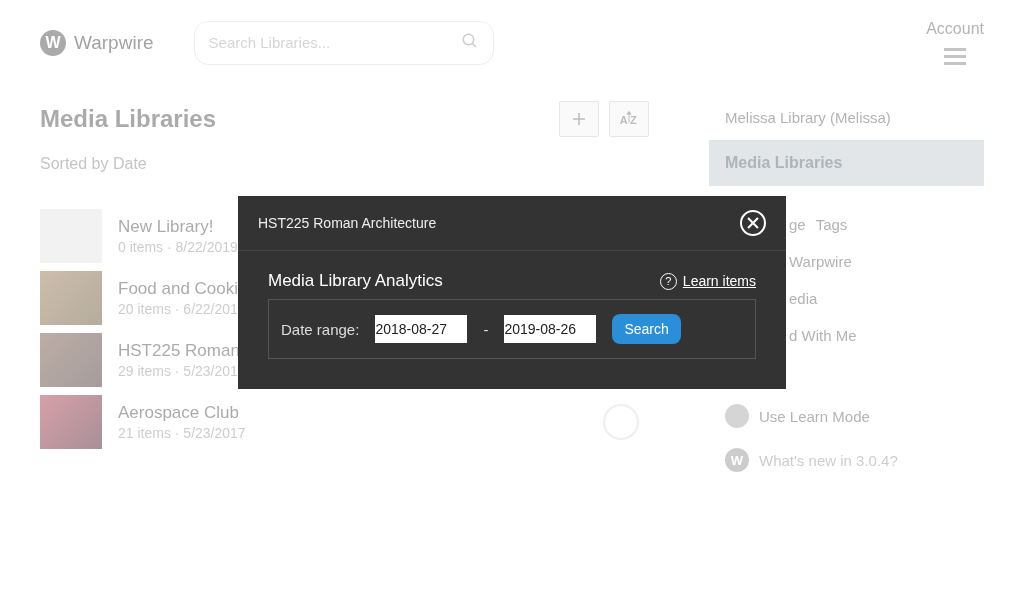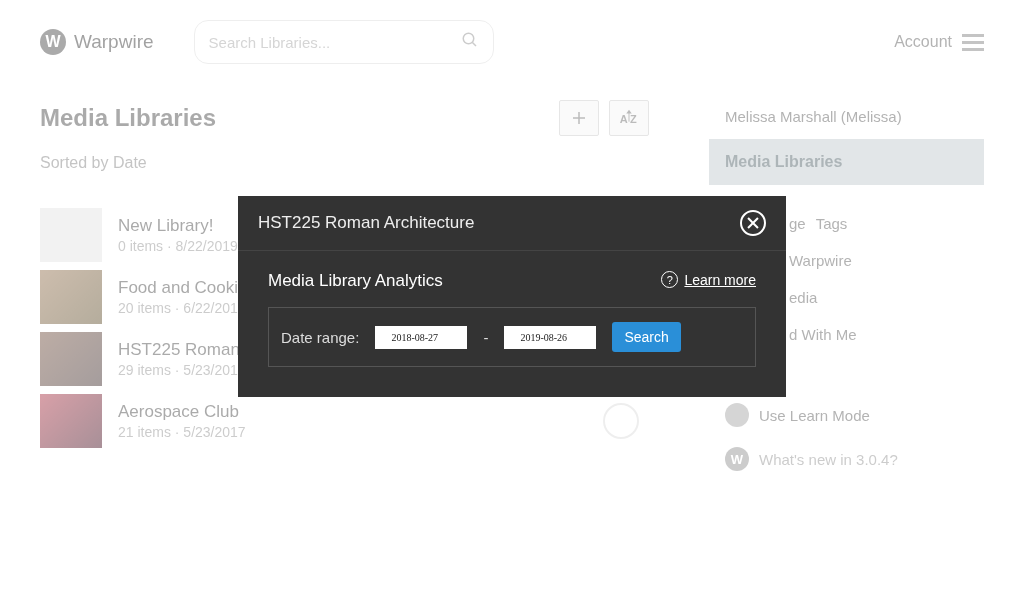--- a/index.html
+++ b/index.html
@@ -33,21 +33,21 @@
   display: flex;
   align-items: center;
   justify-content: space-between;
   color: #aaa;
 }
 .searchbar input {
   border: none; outline: none; font-size: 15px; color: #666; width: 80%;
 }
 .searchbar input::placeholder { color: #aaa; }
 .topbar-spacer { flex: 1; }
-.account { display: flex; align-items: center; gap: 10px; color: #666; font-size: 16px; }
+.account { display: flex; align-items: center; gap: 10px; color: #666; font-size: 16px; flex-direction: column; }
 .hamburger { display: flex; flex-direction: column; gap: 4px; }
 .hamburger span { width: 22px; height: 3px; background: #888; }
 .content {
   display: flex;
   padding: 0 40px;
   gap: 60px;
 }
 .main { flex: 1; }
 .page-title {
   font-size: 24px; font-weight: 600; color: #555;
@@ -117,60 +117,60 @@
   width: 548px;
   background: #333;
   color: #fff;
   font-size: 15px;
 }
 .modal-header {
   display: flex; align-items: center; justify-content: space-between;
   padding: 14px 20px;
   border-bottom: 1px solid #444;
 }
-.modal-title { font-size: 17px; color: #eee; }
+.modal-title { font-size: 14px; color: #eee; }
 .close-btn {
   width: 26px; height: 26px; border: 2px solid #fff; border-radius: 50%;
   display: flex; align-items: center; justify-content: center;
   font-size: 16px; cursor: pointer;
   position: relative;
 }
 .close-btn::before, .close-btn::after {
   content: ''; position: absolute; width: 14px; height: 2px; background: #fff;
 }
 .close-btn::before { transform: rotate(45deg); }
 .close-btn::after { transform: rotate(-45deg); }
 .modal-body { padding: 20px 30px 30px 30px; }
 .modal-subheader {
-  display: flex; align-items: flex-start; justify-content: space-between;
-  margin-bottom: 16px;
+  display: flex; align-items: center; justify-content: space-between;
+  margin-bottom: 8px;
 }
 .modal-subtitle { font-size: 17px; }
 .learn-more { display: flex; align-items: center; gap: 6px; font-size: 14px; }
 .learn-more a { color: #fff; text-decoration: underline; }
 .help-icon {
   width: 17px; height: 17px; border: 1.5px solid #fff; border-radius: 50%;
   display: flex; align-items: center; justify-content: center;
   font-size: 11px;
 }
 .date-range-box {
   border: 1px solid #555;
   padding: 14px 12px;
   display: flex; align-items: center; gap: 16px;
 }
 .dr-label { color: #ddd; }
 .date-input {
   background: #fff; color: #222; border: none;
-  padding: 6px 16px; font-size: 10px; width: 92px;
-  font-family: Liberation Serif, serif;
+  padding: 6px 0; font-size: 14px; width: 92px;
+  font-family: Liberation Sans, sans-serif;
 }
 .dash { color: #ddd; }
 .search-btn {
   background: #2a8fd8; color: #fff; border: none;
-  padding: 7px 12px; font-size: 14px; border-radius: 3px;
+  padding: 7px 12px; font-size: 14px; border-radius: 8px;
   cursor: pointer;
 }
 </style>
 </head>
 <body>
 
 <div class="topbar">
   <div class="logo">
     <div class="logo-icon">W</div>
     <div class="logo-text">Warpwire</div>
@@ -244,21 +244,21 @@
         <div class="lib-info">
           <div class="lib-title">Aerospace Club</div>
           <div class="lib-meta">21 items · 5/23/2017</div>
         </div>
         <div class="lib-end"></div>
       </div>
     </div>
   </div>
 
   <div class="sidebar">
-    <div class="side-user">Melissa Marshall (Melissa)</div>
+    <div class="side-user">Melissa Library (Melissa)</div>
     <div class="side-active">Media Libraries</div>
     <div class="side-sep"></div>
     <div class="side-item indent">
         <span>ge </span>
         <span>Tags</span>
       </div>
     <div class="side-item indent">Warpwire</div>
     <div class="side-item indent">edia</div>
     <div class="side-item indent">d With Me</div>
     <div class="side-sep"></div>
@@ -280,21 +280,21 @@
       <div class="modal-title">HST225 Roman Architecture</div>
       <div class="close-btn">
         <span></span>
       </div>
     </div>
     <div class="modal-body">
       <div class="modal-subheader">
         <div class="modal-subtitle">Media Library Analytics</div>
         <div class="learn-more">
           <div class="help-icon">?</div>
-          <a href="#">Learn more</a>
+          <a href="#">Learn items</a>
         </div>
       </div>
       <div class="date-range-box">
         <span class="dr-label">Date range:</span>
         <input class="date-input" value="2018-08-27" style="">
         <span class="dash">-</span>
         <input class="date-input" value="2019-08-26" style="">
         <button class="search-btn">Search</button>
       </div>
     </div>

